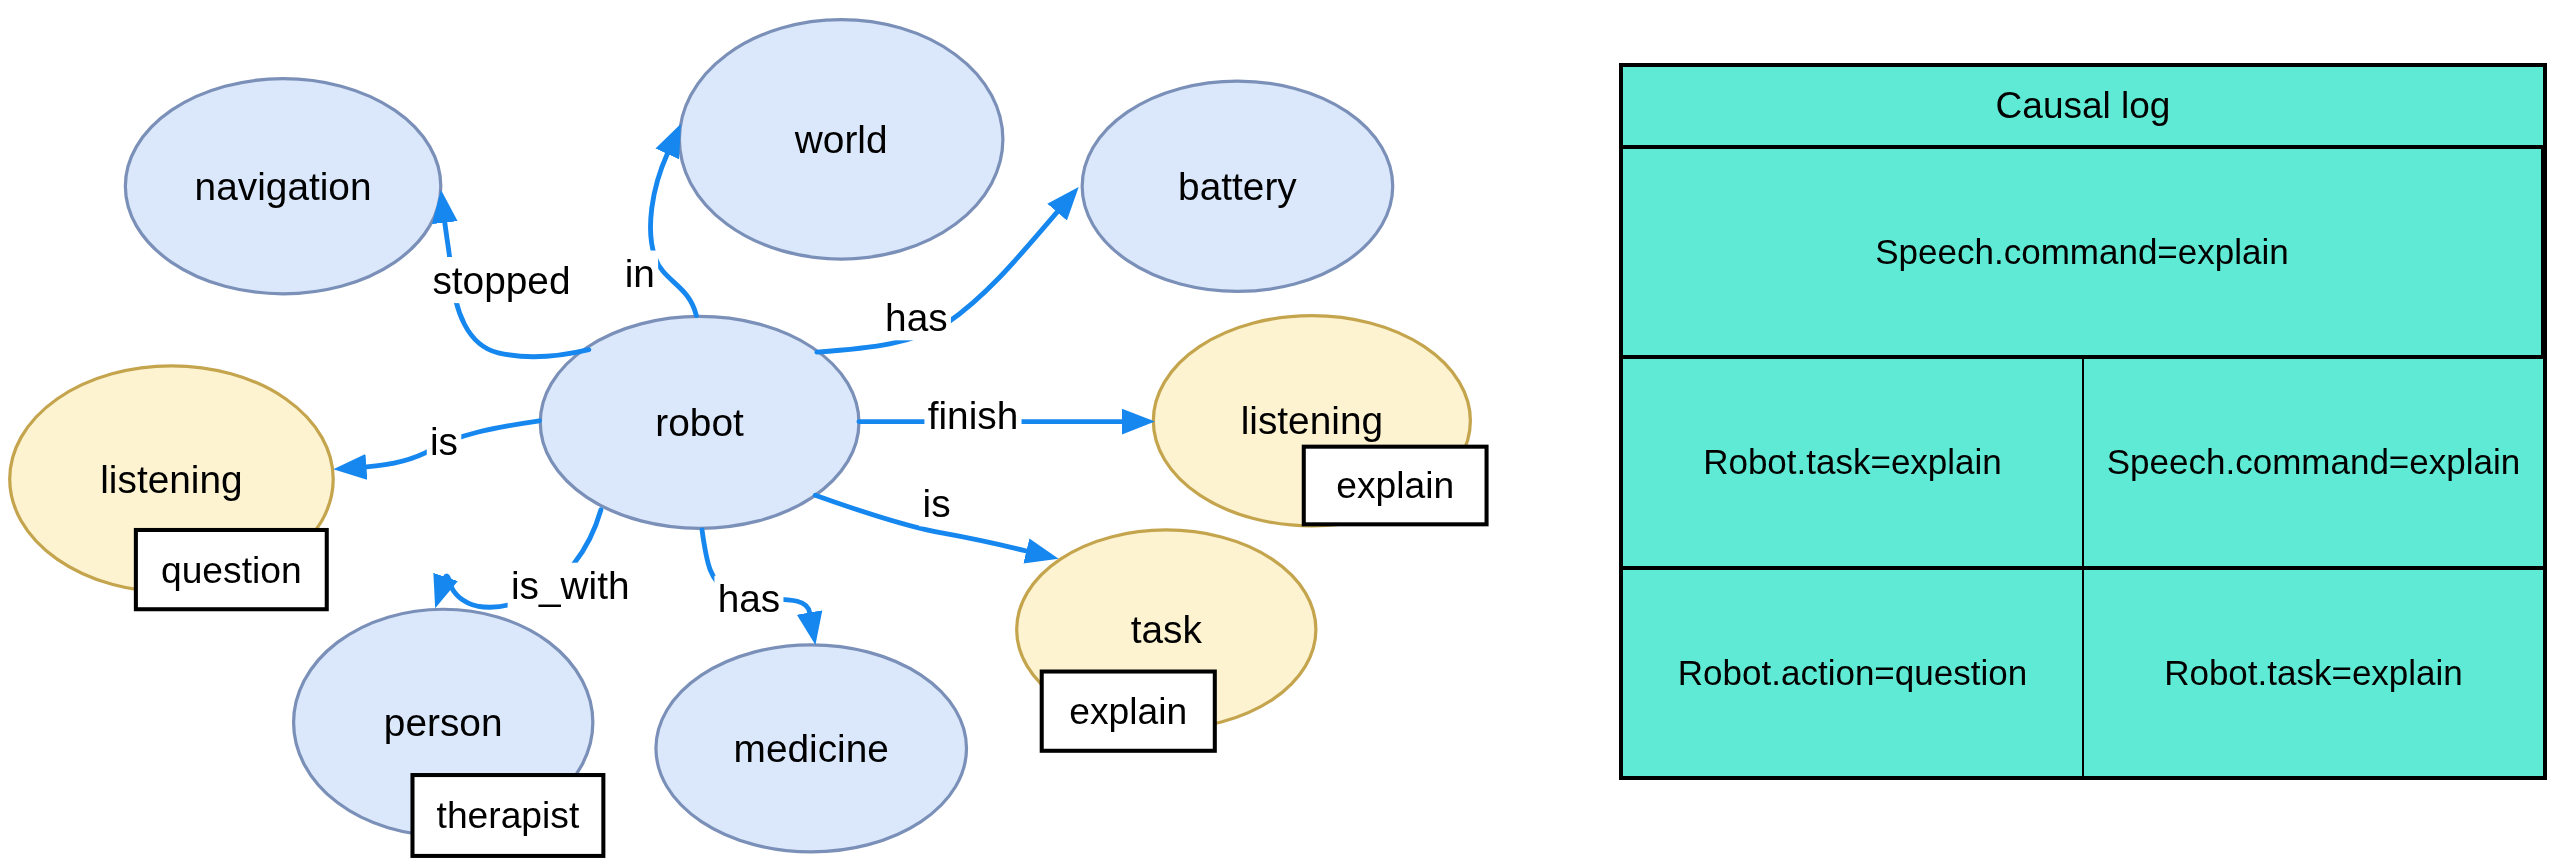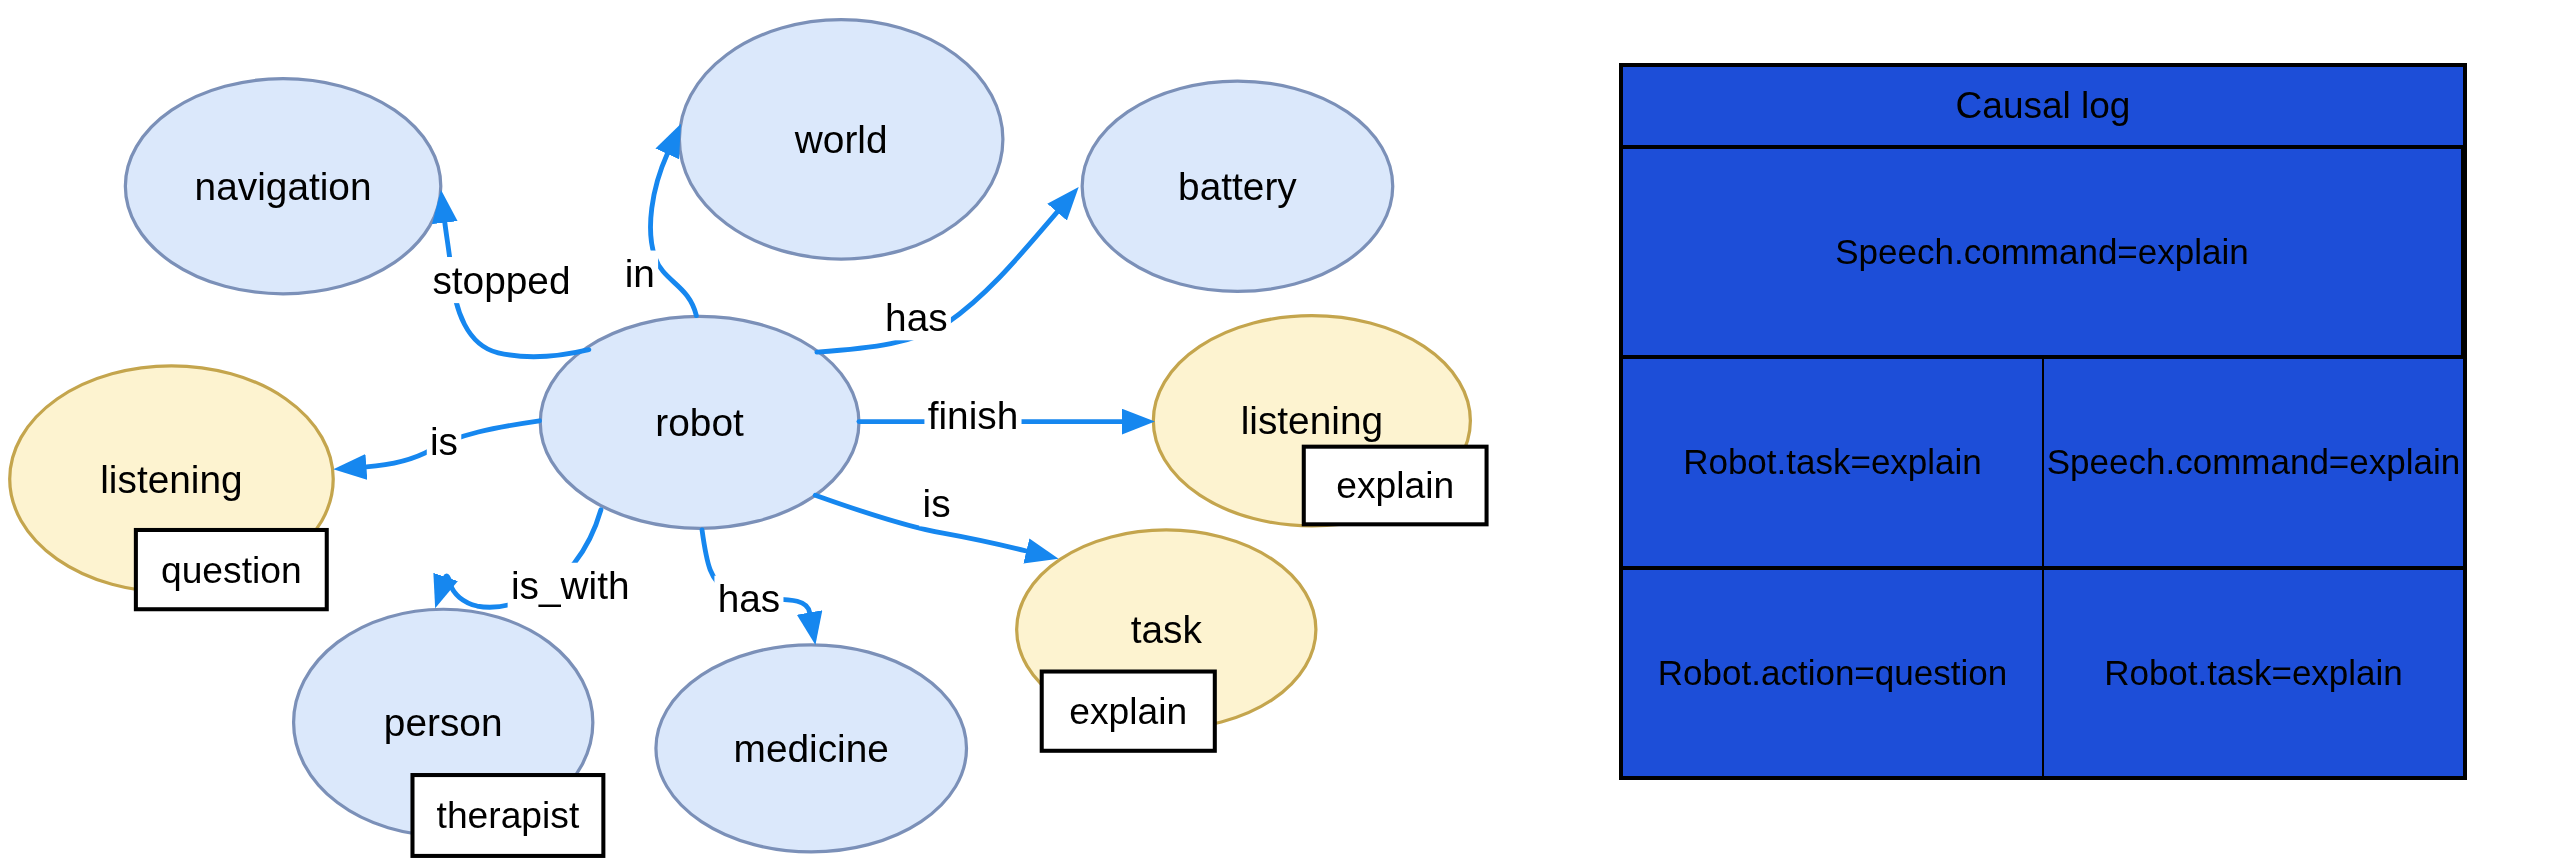--- a/index.html
+++ b/index.html
@@ -17,25 +17,25 @@
     fill: #000000;
   }
   .node-label { font-size: 48px; }
   .edge-label { font-size: 48px; }
   .box-label  { font-size: 46px; }
 
   .causal-table {
     position: absolute;
     left: 1619px;
     top: 63px;
-    width: 848px;
+    width: 928px;
     height: 717px;
     border: 4px solid #000000;
     box-sizing: border-box;
-    background: #1d4ed8;
+    background: #5eead4;
     display: flex;
     flex-direction: column;
   }
   .ct-title {
     height: 78px;
     min-height: 78px;
     border-bottom: 4px solid #000000;
     display: flex;
     align-items: center;
     justify-content: center;

